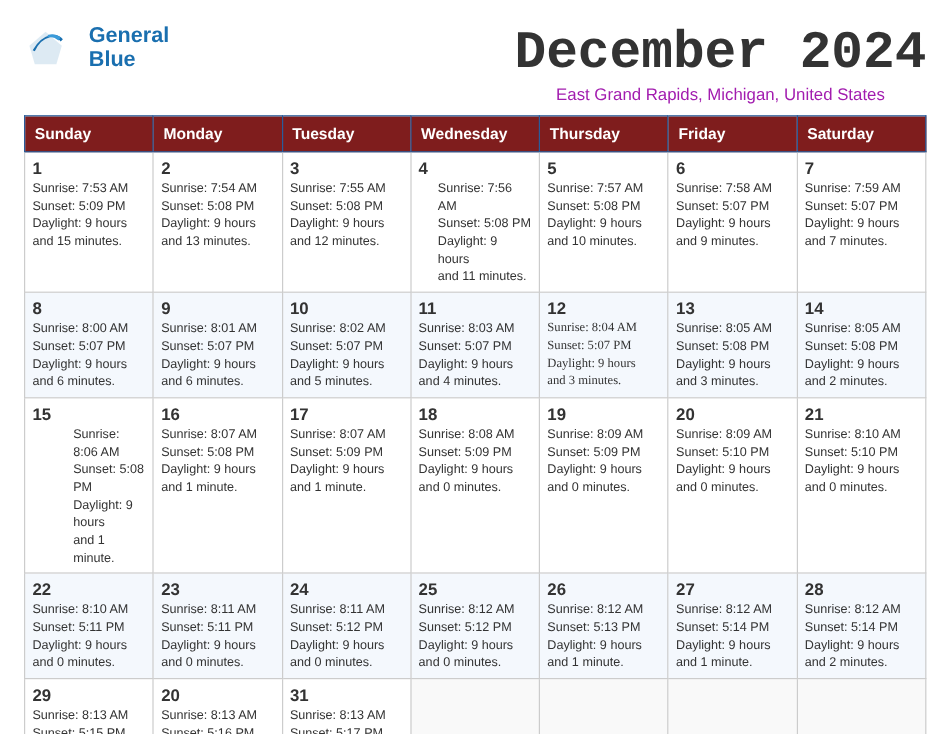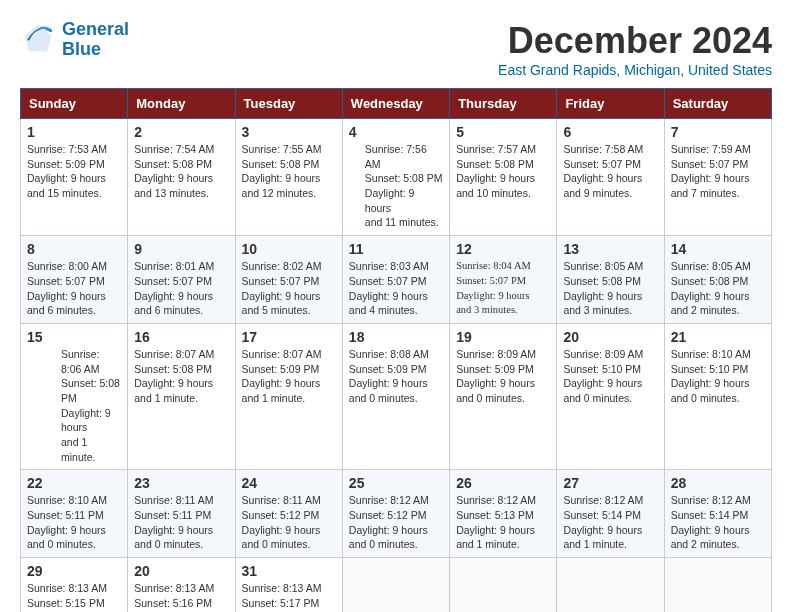--- a/index.html
+++ b/index.html
@@ -11,47 +11,49 @@
       padding: 20px;
     }
     .header {
       display: flex;
       justify-content: space-between;
       align-items: flex-start;
       margin-bottom: 10px;
     }
     .logo {
       display: flex;
-      align-items: flex-start;
-      gap: 6px;
+      align-items: center;
+      gap: 18px;
     }
     .logo-text {
       font-size: 18px;
       font-weight: bold;
       color: #333;
       line-height: 1.1;
     }
     .logo-text span {
       color: #1a6faf;
     }
     .logo-icon {
       width: 36px;
       height: 36px;
     }
     .title-area {
       text-align: right;
     }
     .month-title {
-      font-size: 36px;
+      font-size: 44px;
       font-weight: bold;
       color: #333;
+      font-family: Liberation Mono, monospace;
     }
     .location {
       font-size: 14px;
-      color: #0369a1;
+      color: #a21caf;
+      text-align: center;
     }
     .calendar {
       width: 100%;
       border-collapse: collapse;
       font-size: 11px;
     }
     .calendar th {
       background: #7f1d1d;
       color: #fff;
       font-weight: bold;

